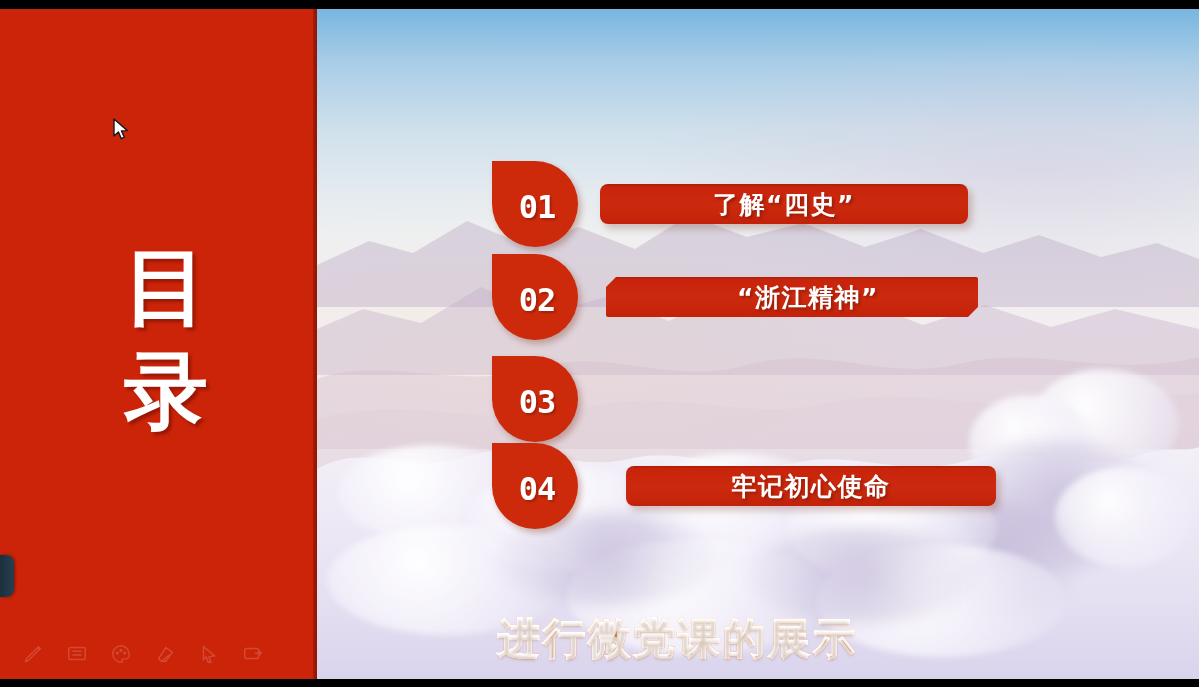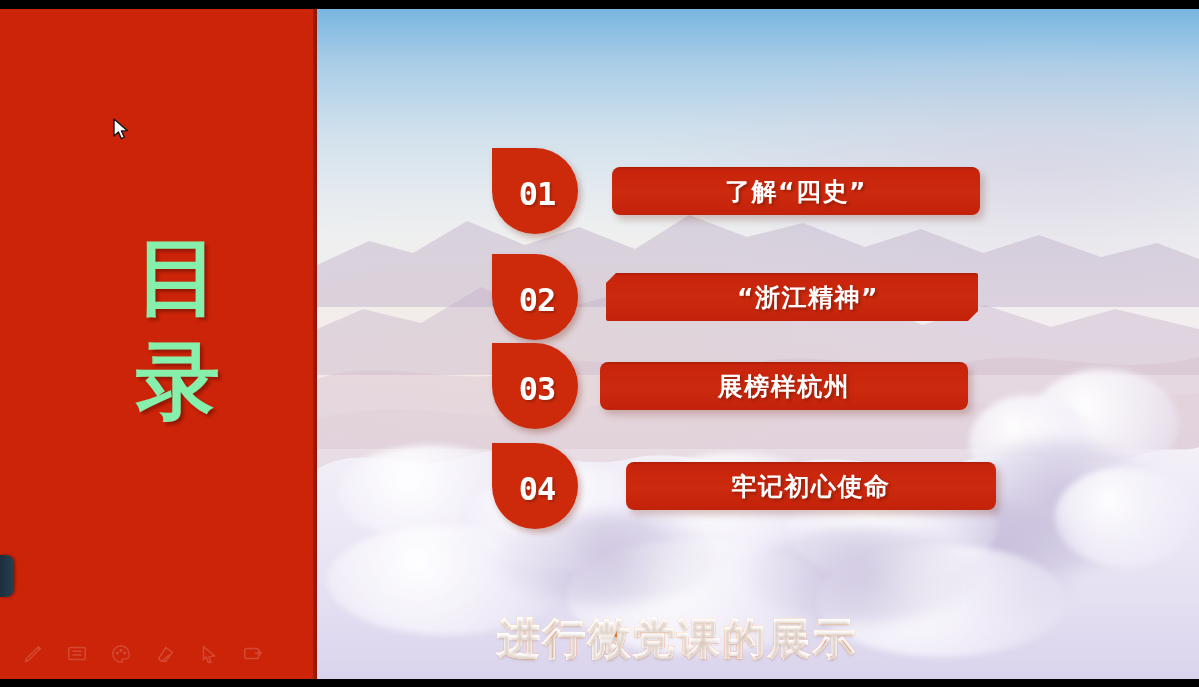--- a/index.html
+++ b/index.html
@@ -34,28 +34,28 @@
   .left-panel {
     position:absolute; left:0; top:0; width:317px; height:670px;
     background:#cb2409;
     z-index:20;
   }
   .left-panel::after {
     content:""; position:absolute; right:0; top:0; width:4px; height:100%;
     background:linear-gradient(to right,#a81c06,#8c1604);
   }
   .toc-title {
-    position:absolute; left:112px; top:216px;
+    position:absolute; left:112px; top:226px;
     width:110px;
-    color:#86efac;
+    color:#ffffff;
     font-size:84px;
     line-height:104px;
     font-weight:700;
     letter-spacing:2px;
-    text-align:right;
+    text-align:center;
     text-shadow:3px 3px 3px rgba(110,15,3,.55);
     font-family:"DejaVu Sans","Liberation Sans", sans-serif;
   }
 
   
   .edge-tab {
     position:absolute; left:0; top:546px; width:14px; height:42px;
     background:linear-gradient(to right,#1d2f3c,#24404f);
     border-radius:0 8px 8px 0;
     box-shadow:1px 0 3px rgba(0,0,0,.4);
@@ -152,46 +152,46 @@
     font-weight:700;
     letter-spacing:-1px;
     font-family:"DejaVu Sans Mono","Liberation Mono", monospace;
     text-shadow:2px 2px 2px rgba(120,25,5,.5);
     transform:translate(2px,3px);
   }
 
   .pill {
     position:relative;
     margin-left:22px;
-    height:48px;
+    height:40px;
     display:flex; align-items:center; justify-content:center;
     color:#ffffff;
     font-size:25px;
     font-weight:700;
     letter-spacing:1.5px;
     background:linear-gradient(to bottom,#ac1d06 0%,#c8240c 7%,#cc2a0e 55%,#c3220a 100%);
     box-shadow:4px 5px 7px rgba(120,50,30,.26);
     text-shadow:2px 2px 3px rgba(110,20,4,.55);
     font-family:"DejaVu Sans","Liberation Sans", sans-serif;
     flex:0 0 auto;
   }
   .pill.rounded { border-radius:8px; }
   .pill.chamfer {
     border-radius:2px;
     clip-path:polygon(10px 0, 100% 0, 100% calc(100% - 10px), calc(100% - 10px) 100%, 0 100%, 0 10px);
     padding-left:32px;
   }
 
   
-  #row1 { top:134px;gap:12px; }
+  #row1 { top:147px; }
   #row1 .pill { width:368px; }
   #row2 { top:240px; }
   #row2 .badge { margin-left:175px; }
   #row2 .pill { width:372px; margin-left:28px; }
-  #row3 { top:329px; }
+  #row3 { top:342px;gap:40px; }
   #row3 .pill { width:368px; margin-left:22px; }
   #row4 { top:429px;gap:28px; }
   #row4 .pill { width:370px; margin-left:20px; }
 
   
   .caption {
     position:absolute; left:0; bottom:12px; width:882px;
     text-align:center; z-index:40;
   }
   .caption span {
@@ -316,23 +316,20 @@
           </div>
           <div class="pill chamfer">
             <span>“浙江精神”</span>
           </div>
         </div>
 
         <div class="toc-row" id="row3">
           <div class="badge">
             <span>03</span>
           </div>
-          <div class="pill rounded">
-            <span>展榜样杭州</span>
-          </div>
         </div>
 
         <div class="toc-row" id="row4">
           <div class="badge">
             <span>04</span>
           </div>
           <div class="pill rounded">
             <span>牢记初心使命</span>
           </div>
         </div>

